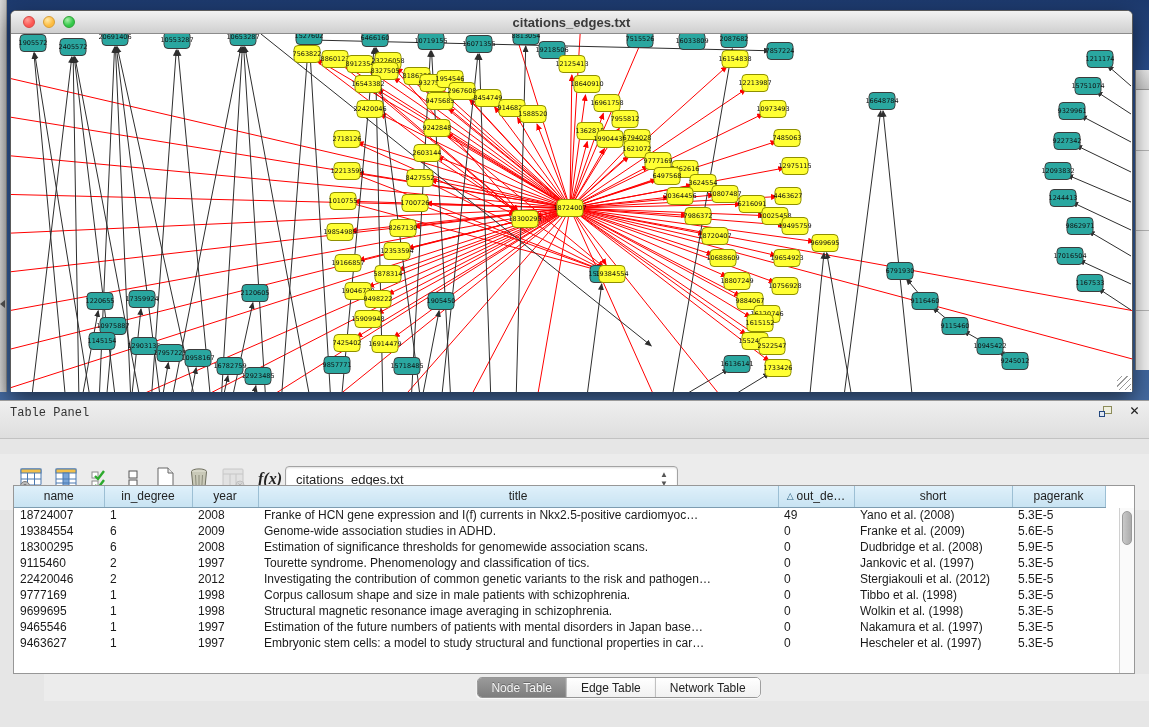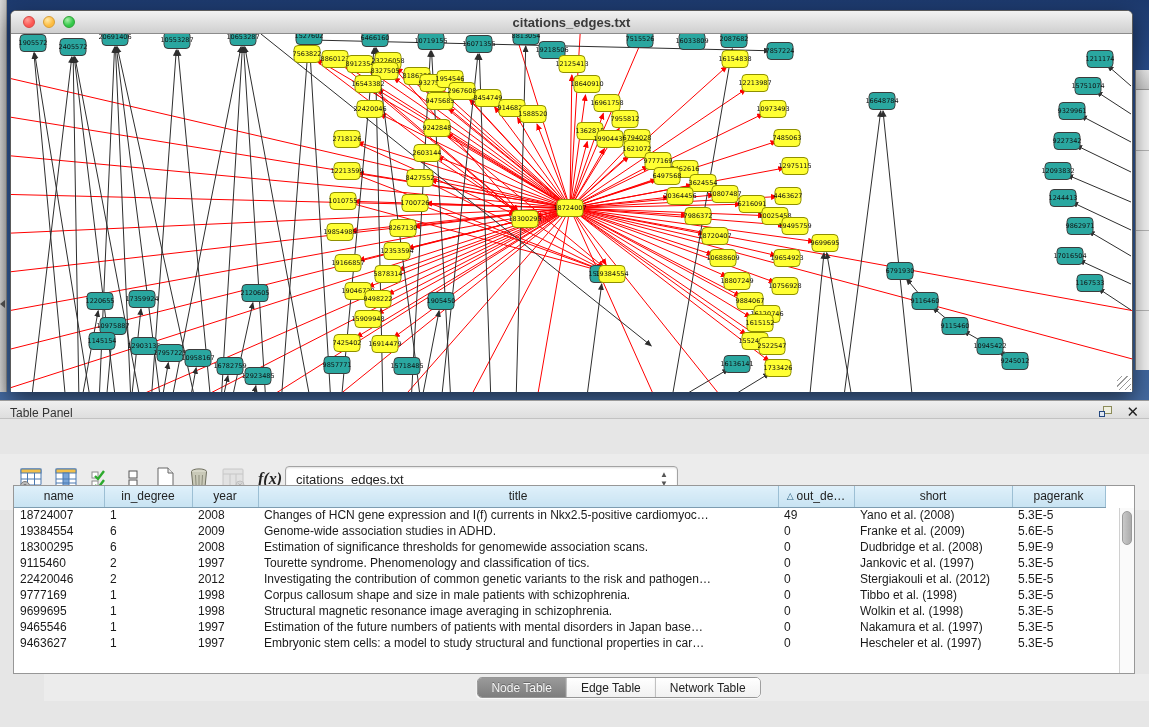--- a/index.html
+++ b/index.html
@@ -24,21 +24,21 @@
   .tl.red{left:12px;background:radial-gradient(circle at 35% 30%,#ff9d96,#fc5753 60%);border:1px solid #d94542;}
   .tl.yellow{left:32px;background:radial-gradient(circle at 35% 30%,#ffe9a8,#fdbc40 60%);border:1px solid #d99e34;}
   .tl.green{left:52px;background:radial-gradient(circle at 35% 30%,#a8f0a8,#33c748 60%);border:1px solid #2aa334;}
   .gcanvas{position:absolute;left:0;top:23px;width:1121px;height:358px;background:#fff;overflow:hidden;}
   .gcanvas svg{display:block;}
   .resize-grip{position:absolute;right:1px;bottom:1px;width:14px;height:14px;
     background:repeating-linear-gradient(135deg,transparent 0 3px,#9a9a9a 3px 4px);}
 
   
   .table-panel{position:absolute;left:0;top:400px;width:1149px;height:300px;background:#e6e6e6;border-top:1px solid #9a9a9a;}
-  .panel-header{position:absolute;left:0;top:0;width:100%;height:18px;background:linear-gradient(#efefef,#dedede);border-bottom:1px solid #c2c2c2;}
+  .panel-header{position:absolute;left:0;top:0;width:100%;height:38px;background:linear-gradient(#efefef,#dedede);border-bottom:1px solid #c2c2c2;font-family:Liberation Mono, monospace;}
   .panel-title{position:absolute;left:10px;top:5px;font-size:12px;color:#333;}
   .panel-float{position:absolute;right:34px;top:5px;width:16px;height:14px;cursor:pointer;}
   .panel-float .sq1{position:absolute;left:4px;top:0;width:9px;height:8px;border:1px solid #8c8c5a;background:#efefdf;}
   .panel-float .sq2{position:absolute;left:0;top:5px;width:6px;height:6px;border:1px solid #23477e;background:#dfe7f2;}
   .panel-close{position:absolute;right:10px;top:3px;font-size:15px;font-weight:bold;color:#222;cursor:pointer;line-height:16px;}
 
   .toolbar{position:absolute;left:0;top:26px;width:100%;height:56px;background:#ececec;margin-top:27px;}
   .tb-icon{position:absolute;top:12px;width:26px;height:26px;cursor:pointer;}
   .tb-icon svg{width:26px;height:26px;}
   .tb-icon.disabled{opacity:.45;cursor:default;}
@@ -834,42 +834,42 @@
               <th><span class="sort-tri">△</span>out_de…</th>
               <th>short</th>
               <th>pagerank</th>
             </tr>
           </thead>
         <tbody id="grid-body">
             <tr>
               <td>18724007</td>
               <td>1</td>
               <td>2008</td>
-              <td>Changes of HCN gene expression and I(f) currents in Nkx2.5-positive cardiomyoc…</td>
+              <td>Franke of HCN gene expression and I(f) currents in Nkx2.5-positive cardiomyoc…</td>
               <td>49</td>
               <td>Yano et al. (2008)</td>
               <td>5.3E-5</td>
             </tr>
             <tr>
               <td>19384554</td>
               <td>6</td>
               <td>2009</td>
               <td>Genome-wide association studies in ADHD.</td>
               <td>0</td>
               <td>Franke et al. (2009)</td>
               <td>5.6E-5</td>
             </tr>
             <tr>
               <td>18300295</td>
               <td>6</td>
               <td>2008</td>
               <td>Estimation of significance thresholds for genomewide association scans.</td>
               <td>0</td>
               <td>Dudbridge et al. (2008)</td>
-              <td>5.9E-9</td>
+              <td>5.9E-5</td>
             </tr>
             <tr>
               <td>9115460</td>
               <td>2</td>
               <td>1997</td>
               <td>Tourette syndrome. Phenomenology and classification of tics.</td>
               <td>0</td>
               <td>Jankovic et al. (1997)</td>
               <td>5.3E-5</td>
             </tr>

